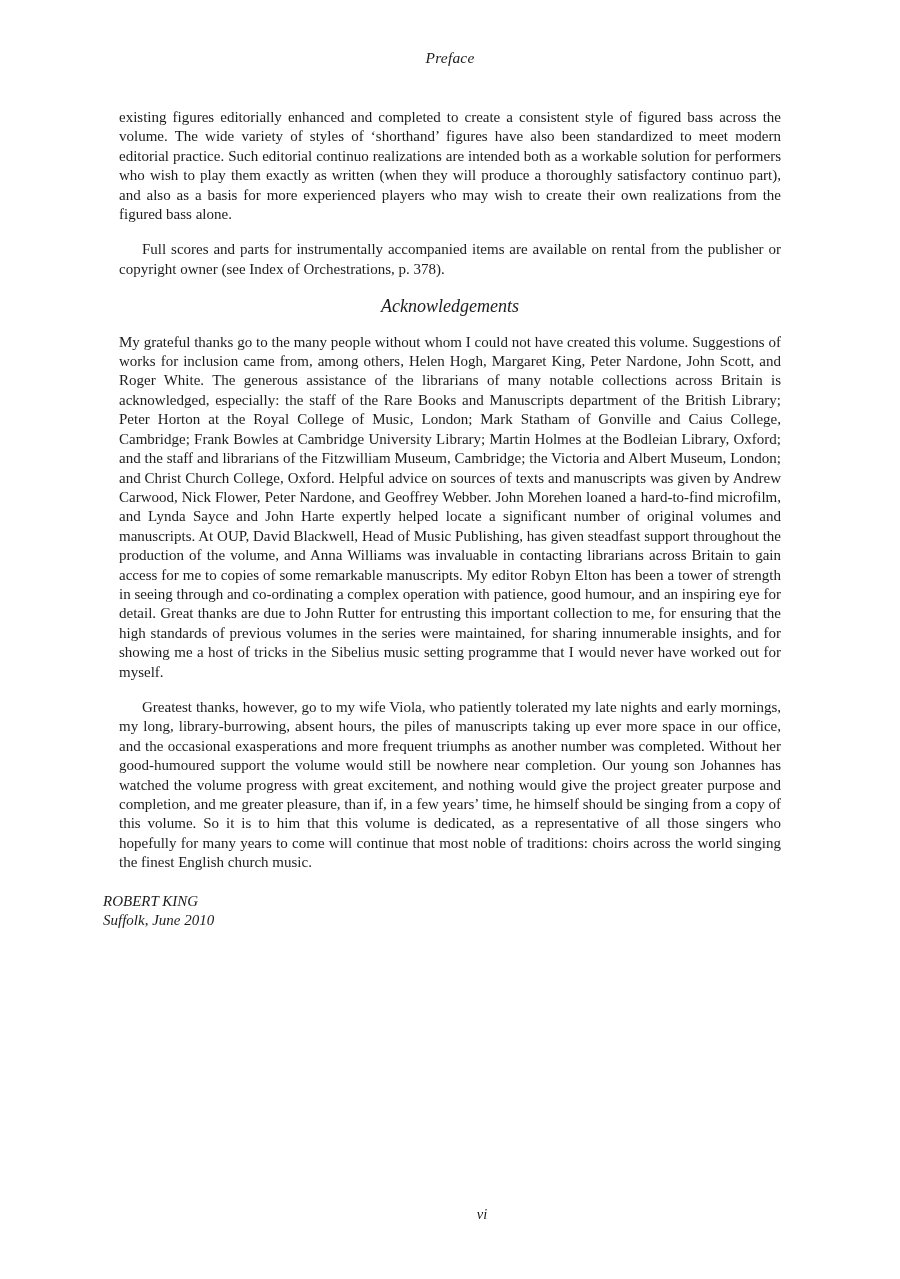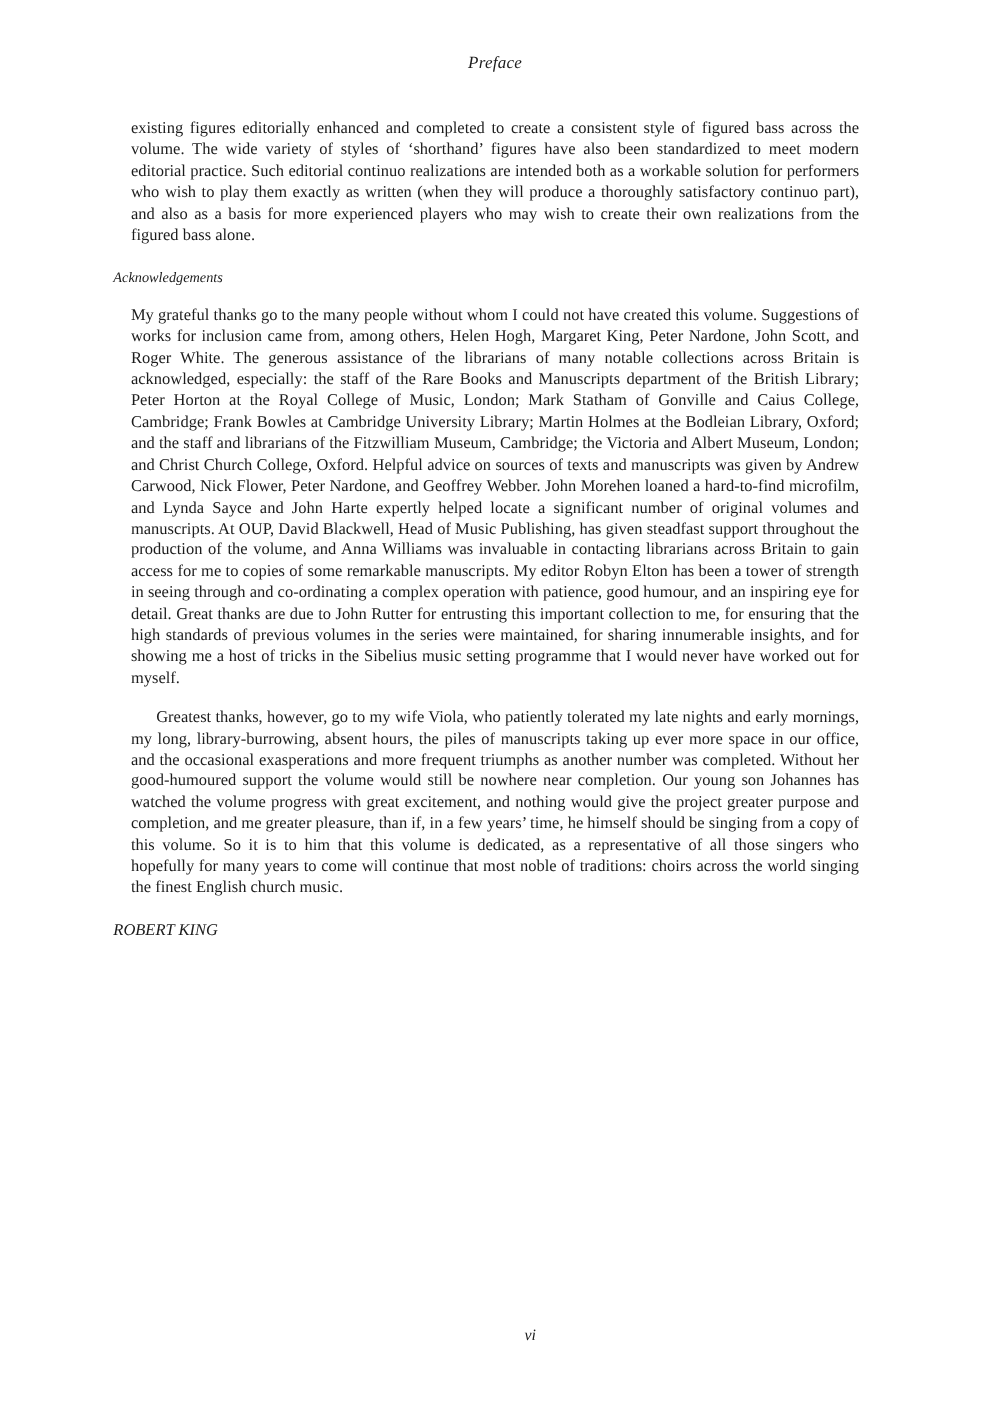--- a/index.html
+++ b/index.html
@@ -39,22 +39,23 @@
     text-align: justify;
     text-justify: inter-word;
   }
   .para.indent {
     text-indent: 23px;
   }
   .section-heading {
     margin: 18px 0 11px 0;
     font-style: italic;
     font-weight: normal;
-    font-size: 13px;
+    font-size: 18px;
     line-height: 19.4px;
+    text-align: center;
   }
   .signature {
     margin-top: 19px;
     font-style: italic;
   }
   .signature .sig-line {
     line-height: 19.4px;
   }
   .folio {
     position: absolute;
@@ -71,28 +72,30 @@
 <body>
 
 <div class="page">
 
   <div class="running-head">Preface</div>
 
   <div class="body-text">
 
     <p class="para">existing figures editorially enhanced and completed to create a consistent style of figured bass across the volume. The wide variety of styles of ‘shorthand’ figures have also been standardized to meet modern editorial practice. Such editorial continuo realizations are intended both as a workable solution for performers who wish to play them exactly as written (when they will produce a thoroughly satisfactory continuo part), and also as a basis for more experienced players who may wish to create their own realizations from the figured bass alone.</p>
 
+    <p class="para indent">Full scores and parts for instrumentally accompanied items are available on rental from the publisher or copyright owner (see Index of Orchestrations, p. 378).</p>
 
     <h2 class="section-heading">Acknowledgements</h2>
 
     <p class="para">My grateful thanks go to the many people without whom I could not have created this volume. Suggestions of works for inclusion came from, among others, Helen Hogh, Margaret King, Peter Nardone, John Scott, and Roger White. The generous assistance of the librarians of many notable collections across Britain is acknowledged, especially: the staff of the Rare Books and Manuscripts department of the British Library; Peter Horton at the Royal College of Music, London; Mark Statham of Gonville and Caius College, Cambridge; Frank Bowles at Cambridge University Library; Martin Holmes at the Bodleian Library, Oxford; and the staff and librarians of the Fitzwilliam Museum, Cambridge; the Victoria and Albert Museum, London; and Christ Church College, Oxford. Helpful advice on sources of texts and manuscripts was given by Andrew Carwood, Nick Flower, Peter Nardone, and Geoffrey Webber. John Morehen loaned a hard-to-find microfilm, and Lynda Sayce and John Harte expertly helped locate a significant number of original volumes and manuscripts. At OUP, David Blackwell, Head of Music Publishing, has given steadfast support throughout the production of the volume, and Anna Williams was invaluable in contacting librarians across Britain to gain access for me to copies of some remarkable manuscripts. My editor Robyn Elton has been a tower of strength in seeing through and co-ordinating a complex operation with patience, good humour, and an inspiring eye for detail. Great thanks are due to John Rutter for entrusting this important collection to me, for ensuring that the high standards of previous volumes in the series were maintained, for sharing innumerable insights, and for showing me a host of tricks in the Sibelius music setting programme that I would never have worked out for myself.</p>
 
     <p class="para indent">Greatest thanks, however, go to my wife Viola, who patiently tolerated my late nights and early mornings, my long, library-burrowing, absent hours, the piles of manuscripts taking up ever more space in our office, and the occasional exasperations and more frequent triumphs as another number was completed. Without her good-humoured support the volume would still be nowhere near completion. Our young son Johannes has watched the volume progress with great excitement, and nothing would give the project greater purpose and completion, and me greater pleasure, than if, in a few years’ time, he himself should be singing from a copy of this volume. So it is to him that this volume is dedicated, as a representative of all those singers who hopefully for many years to come will continue that most noble of traditions: choirs across the world singing the finest English church music.</p>
 
     <div class="signature">
       <div class="sig-line">ROBERT KING</div>
+      <div class="sig-line">Suffolk, June 2010</div>
     </div>
 
   </div>
 
   <div class="folio">vi</div>
 
 </div>
 
 </body></html>

